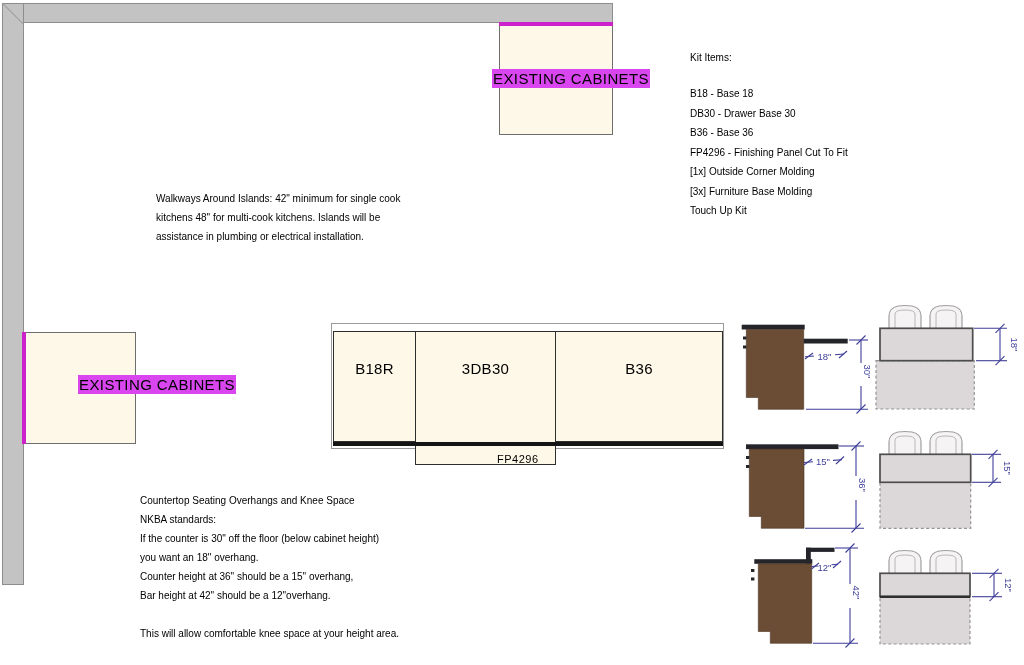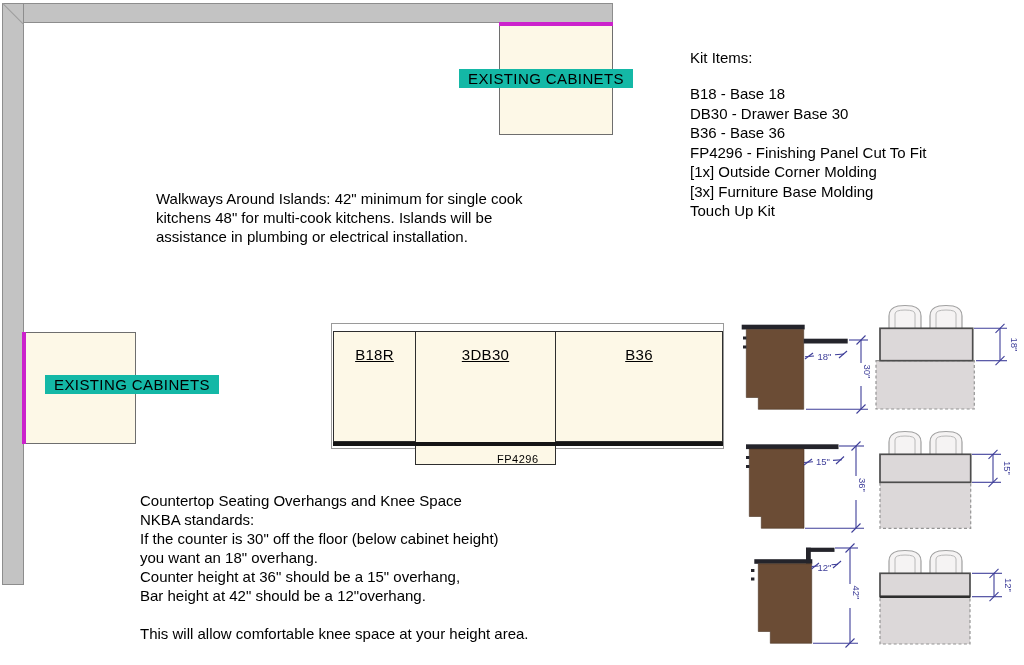--- a/index.html
+++ b/index.html
@@ -10,34 +10,35 @@
     color:#000;
   }
   .abs{position:absolute;}
   
   .wall{background:#c3c3c3;border:1px solid #8d8d8d;box-sizing:border-box;}
   .miter{width:30px;height:1px;background:#9d9d9d;transform-origin:0 0;transform:rotate(45deg);}
   
   .cab-box{background:#fdf8e7;border:1px solid #6e6e6e;box-sizing:border-box;}
   .magenta{background:#cc22cc;}
   .cab-label{
-    background:#14b8a6;font-size:15px;letter-spacing:0.4px;white-space:nowrap;
-    padding:1px 9px;
+    background:#d946ef;font-size:15px;letter-spacing:0.4px;white-space:nowrap;
+    padding:1px 1px;
+    margin-left:33px;
   }
   
   .island-outer{background:#ffffff;border:1px solid #9a9a9a;box-sizing:border-box;}
   .island-cab{
     background:#fdf8e7;border:1px solid #2e2e2e;box-sizing:border-box;
     display:flex;justify-content:center;align-items:flex-start;
-    padding-top:14px;font-size:15px;letter-spacing:0.3px;text-decoration:underline;
+    padding-top:28px;font-size:15px;letter-spacing:0.3px;
   }
   .island-panel{background:#151515;}
   .fp-label{font-size:11px;letter-spacing:0.5px;}
   
-  .tblock{font-size:15px;line-height:19px;white-space:nowrap;}
+  .tblock{font-size:10px;line-height:19px;white-space:nowrap;}
   .kit-items div{line-height:19.5px;}
   .kit-title{line-height:19px;}
   .kit-items{margin-top:17px;}
   .seat-footer{margin-top:19px;}
   
   .ct{fill:#24242b;}
   .body-br{fill:#6b4c35;stroke:#4a3322;stroke-width:0.6;}
   .dim{stroke:#3e3e99;stroke-width:1.1;fill:none;}
   .dimtxt{fill:#3e3e99;font-size:9.5px;font-family:"Liberation Sans",sans-serif;}
   .solidrect{fill:#dcd8d9;stroke:#4d4d4d;stroke-width:1.7;}

